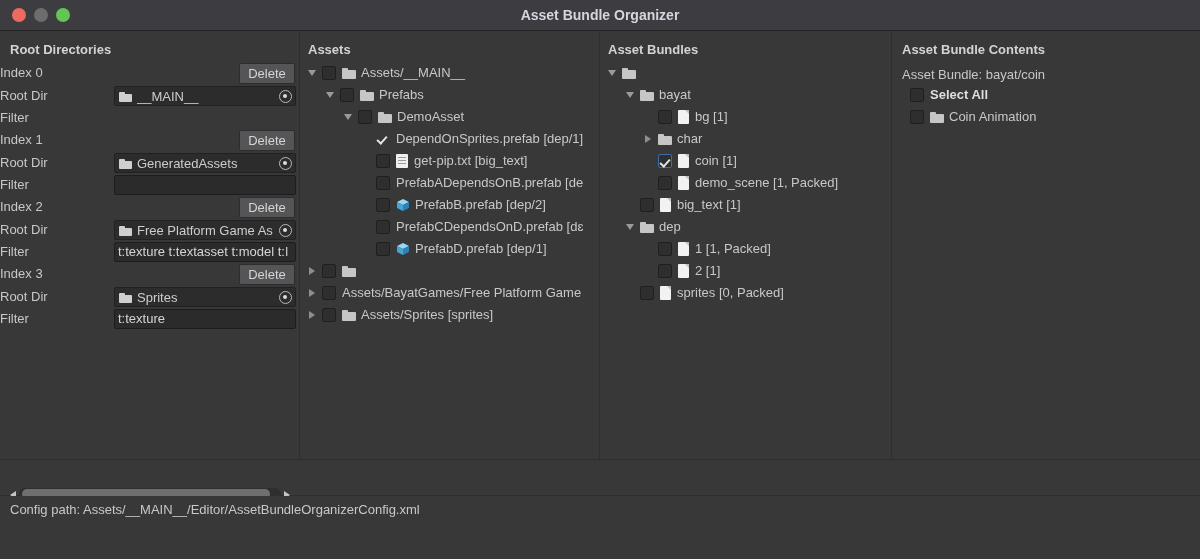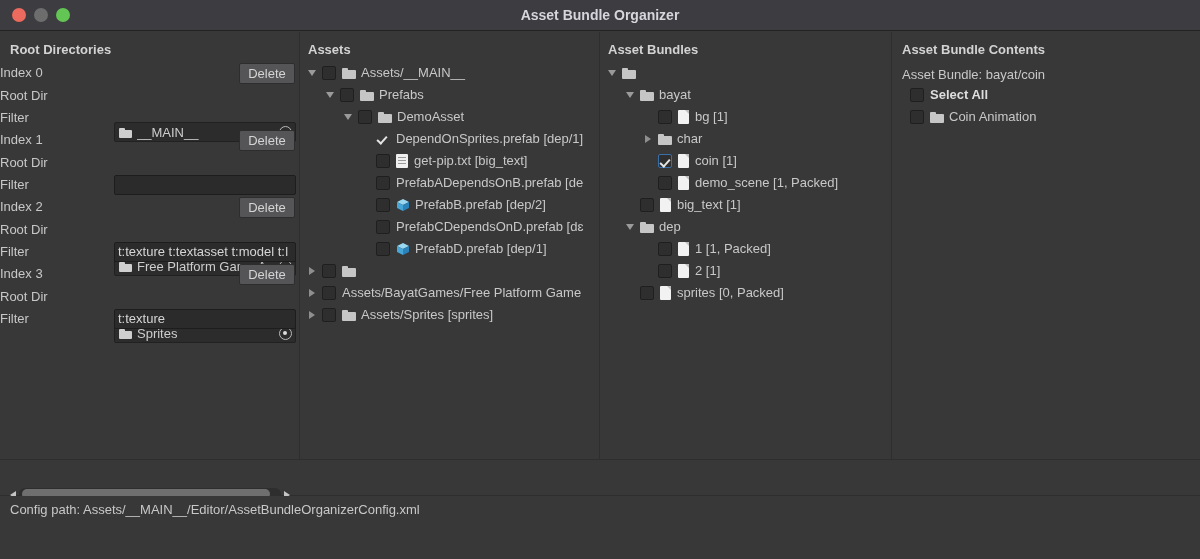--- a/index.html
+++ b/index.html
@@ -30,21 +30,21 @@
 
   
   .rdrow{position:absolute;height:22px;line-height:22px;font-size:13px;color:#c8c8c8;}
   .lbl-index{left:12px;}
   .lbl-sub{left:28px;}
   .btn{box-sizing:border-box;background:#555558;border:1px solid #2d2d2d;border-radius:2px;
        color:#d4d4d4;font-size:13px;text-align:center;line-height:19px;height:21px;
        font-family:"Liberation Sans",sans-serif;overflow:hidden;white-space:nowrap;}
   .btn.del{position:absolute;width:56px;right:4px;top:1px;}
   .objfield{position:absolute;left:114px;width:182px;height:20px;box-sizing:border-box;
-            background:#2c2c2c;border:1px solid #212121;border-radius:2px;margin-top:36px;}
+            background:#2c2c2c;border:1px solid #212121;border-radius:2px;}
   .objfield .nm{position:absolute;left:22px;top:0;line-height:19px;font-size:13px;color:#cdcdcd;
                 white-space:nowrap;overflow:hidden;width:146px;}
   .folderico{position:absolute;left:4px;top:5px;width:13px;height:10px;}
   .folderico i{position:absolute;left:0;top:2px;width:13px;height:8px;background:#cfcfcf;border-radius:0 1px 1px 1px;}
   .folderico b{position:absolute;left:0;top:0;width:6px;height:3px;background:#cfcfcf;border-radius:1px 1px 0 0;}
   .picker{position:absolute;right:3px;top:3px;width:13px;height:13px;border-radius:50%;
           border:1.5px solid #b9b9b9;box-sizing:border-box;}
   .picker:after{content:"";position:absolute;left:3px;top:3px;width:4px;height:4px;border-radius:50%;background:#dcdcdc;}
   .txtfield{position:absolute;left:114px;width:182px;height:20px;box-sizing:border-box;
             background:#2b2b2b;border:1px solid #1d1d1d;border-radius:2px;color:#d5d5d5;
@@ -116,21 +116,28 @@
         <div class="rdrow" style="left:0;top:53px;width:299px"><span class="lbl-sub">Root Dir</span><span class="objfield" style="top:1px">
             <span class="folderico">
               <i></i>
               <b></b>
             </span>
             <span class="nm">__MAIN__</span>
             <span class="picker"></span>
           </span></div>
         <div class="rdrow" style="left:0;top:75px;width:299px"><span class="lbl-sub">Filter</span></div>
         <div class="rdrow" style="left:0;top:97px;width:299px"><span class="lbl-index">Index 1</span><span class="btn del">Delete</span></div>
-        <div class="rdrow" style="left:0;top:120px;width:299px"><span class="lbl-sub">Root Dir</span></div>
+        <div class="rdrow" style="left:0;top:120px;width:299px"><span class="lbl-sub">Root Dir</span><span class="objfield" style="top:1px">
+            <span class="folderico">
+              <i></i>
+              <b></b>
+            </span>
+            <span class="nm">GeneratedAssets</span>
+            <span class="picker"></span>
+          </span></div>
         <div class="rdrow" style="left:0;top:142px;width:299px"><span class="lbl-sub">Filter</span><span class="txtfield" style="top:1px"></span></div>
         <div class="rdrow" style="left:0;top:164px;width:299px"><span class="lbl-index">Index 2</span><span class="btn del">Delete</span></div>
         <div class="rdrow" style="left:0;top:187px;width:299px"><span class="lbl-sub">Root Dir</span><span class="objfield" style="top:1px">
             <span class="folderico">
               <i></i>
               <b></b>
             </span>
             <span class="nm">Free Platform Game As</span>
             <span class="picker"></span>
           </span></div>

